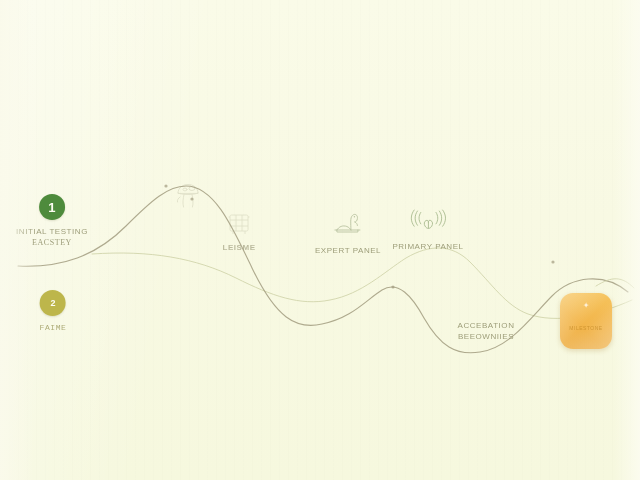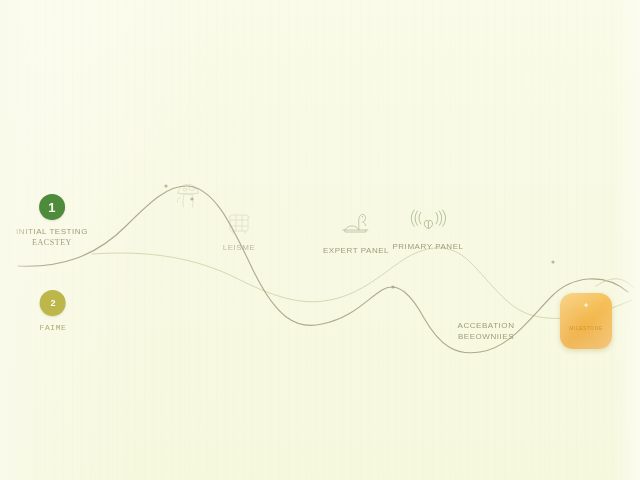--- a/index.html
+++ b/index.html
@@ -65,20 +65,21 @@
     line-height: 11px;
     color: #8a8a63;
     white-space: nowrap;
     text-transform: uppercase;
     opacity: 0.82;
     filter: blur(0.28px);
   }
   .node-label.dim {
     color: #a3a182;
     opacity: 0.7;
+    font-weight: bold;
   }
   .node-label.olive {
     color: #9c9a5e;
     font-family: Liberation Mono, monospace;
   }
   .badge {
     width: 26px;
     height: 26px;
     border-radius: 50%;
     margin: 0 auto 6px auto;
@@ -211,21 +212,21 @@
       </svg>
     </div>
     <div class="node-label dim">LEISME</div>
   </div>
 
   <div class="node" style="left:53px; top:290px;">
     <div class="badge olive" style="background: rgb(189, 182, 75);">2</div>
     <div class="node-label olive">FAIME</div>
   </div>
 
-  <div class="node" style="left: 348px; top: 206px; margin-left: 8px;">
+  <div class="node" style="left: 348px; top: 206px;">
     <div class="icon-wrap sage">
       <svg width="34" height="30" viewBox="0 0 34 30" fill="none">
         <g stroke="#93a278" stroke-width="0.9" fill="none" stroke-linecap="round">
           <path d="M20 20 C20 13 19 8 21.5 5.5 C24 3 27 5 26.5 8.5 C26.2 11 25 12 24 12"></path>
           <path d="M24 12 C25.5 12.8 26.5 14 26.5 15.5"></path>
           <path d="M6 20 C8 16.5 12 15 16 16.5 C18 17.3 19.2 18.6 20 20"></path>
           <path d="M4 20 H29"></path>
           <path d="M6 20 V22 H27 V20"></path>
           <circle cx="23.5" cy="6.8" r="0.7" fill="#93a278" stroke="none"></circle>
         </g>

